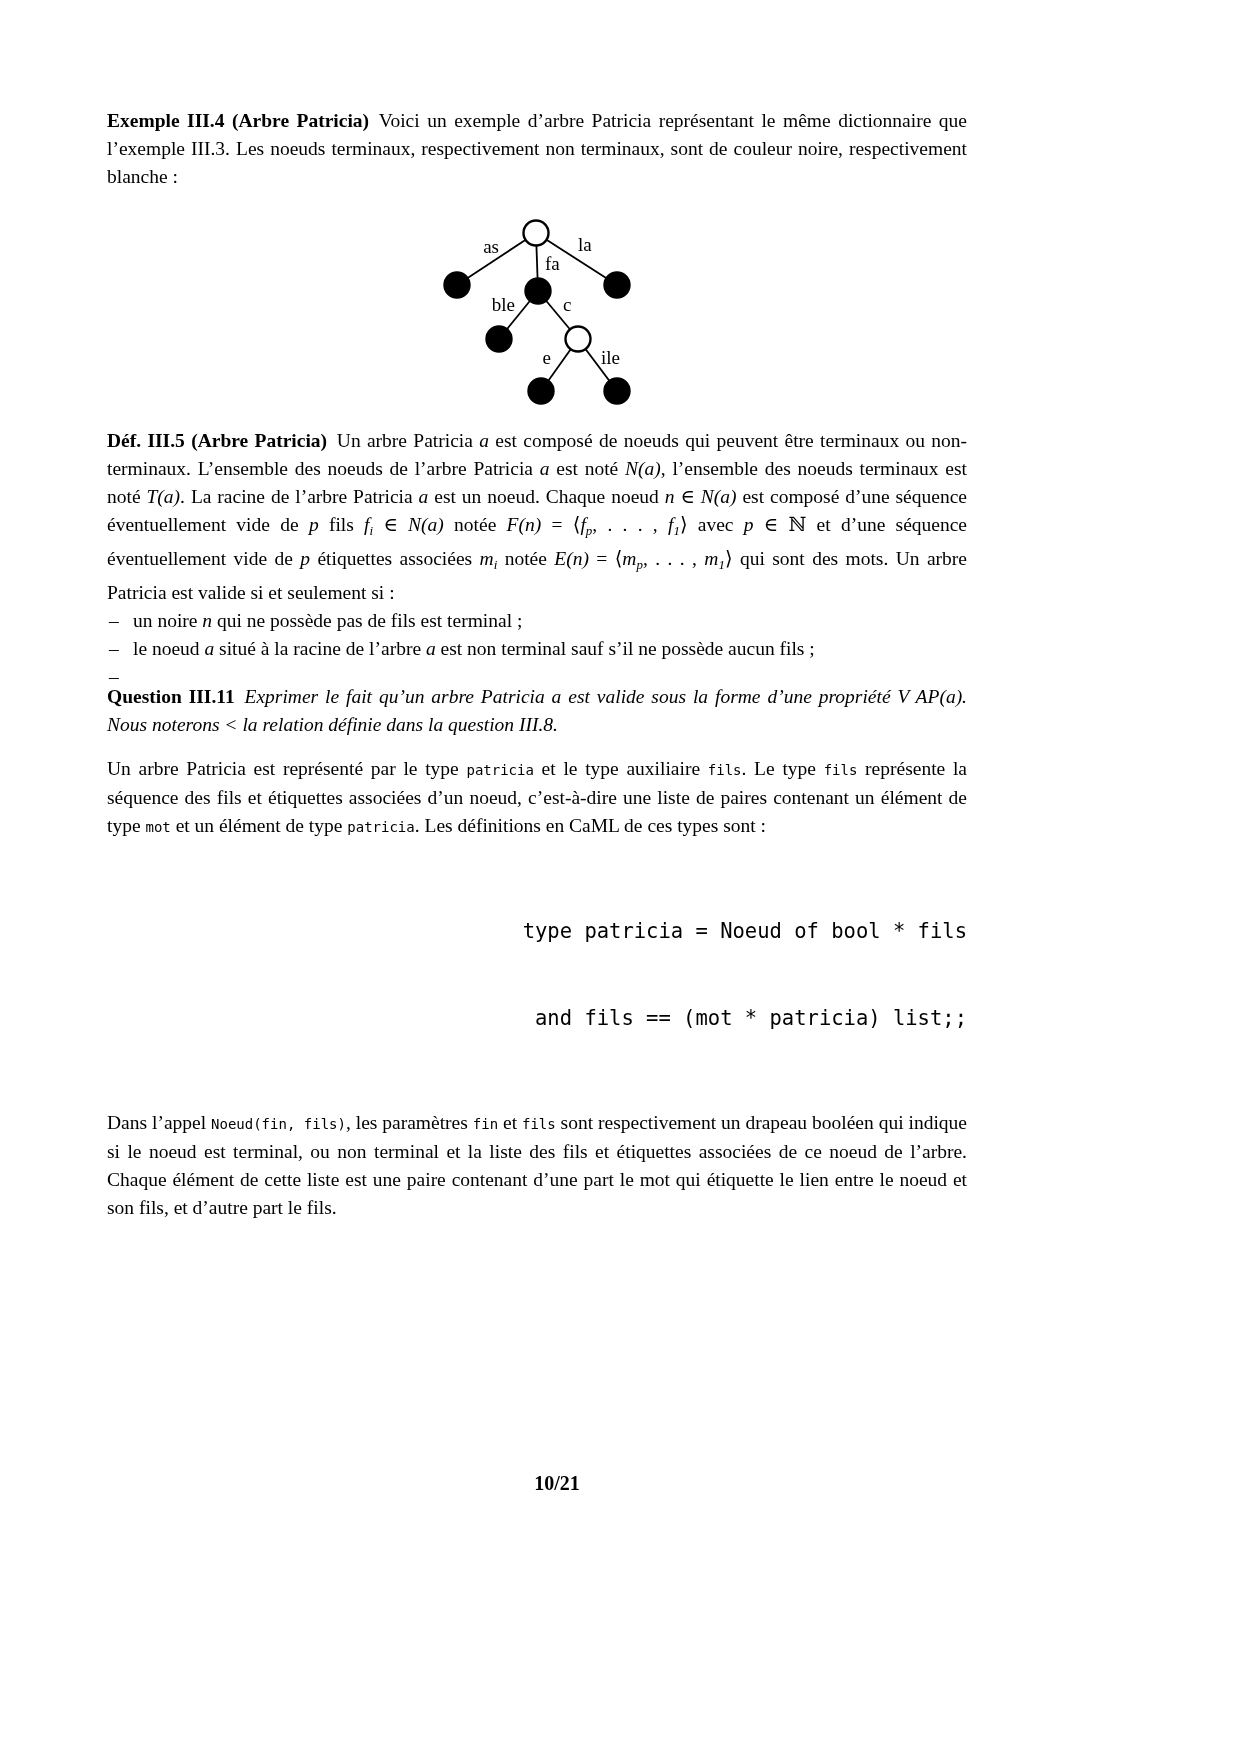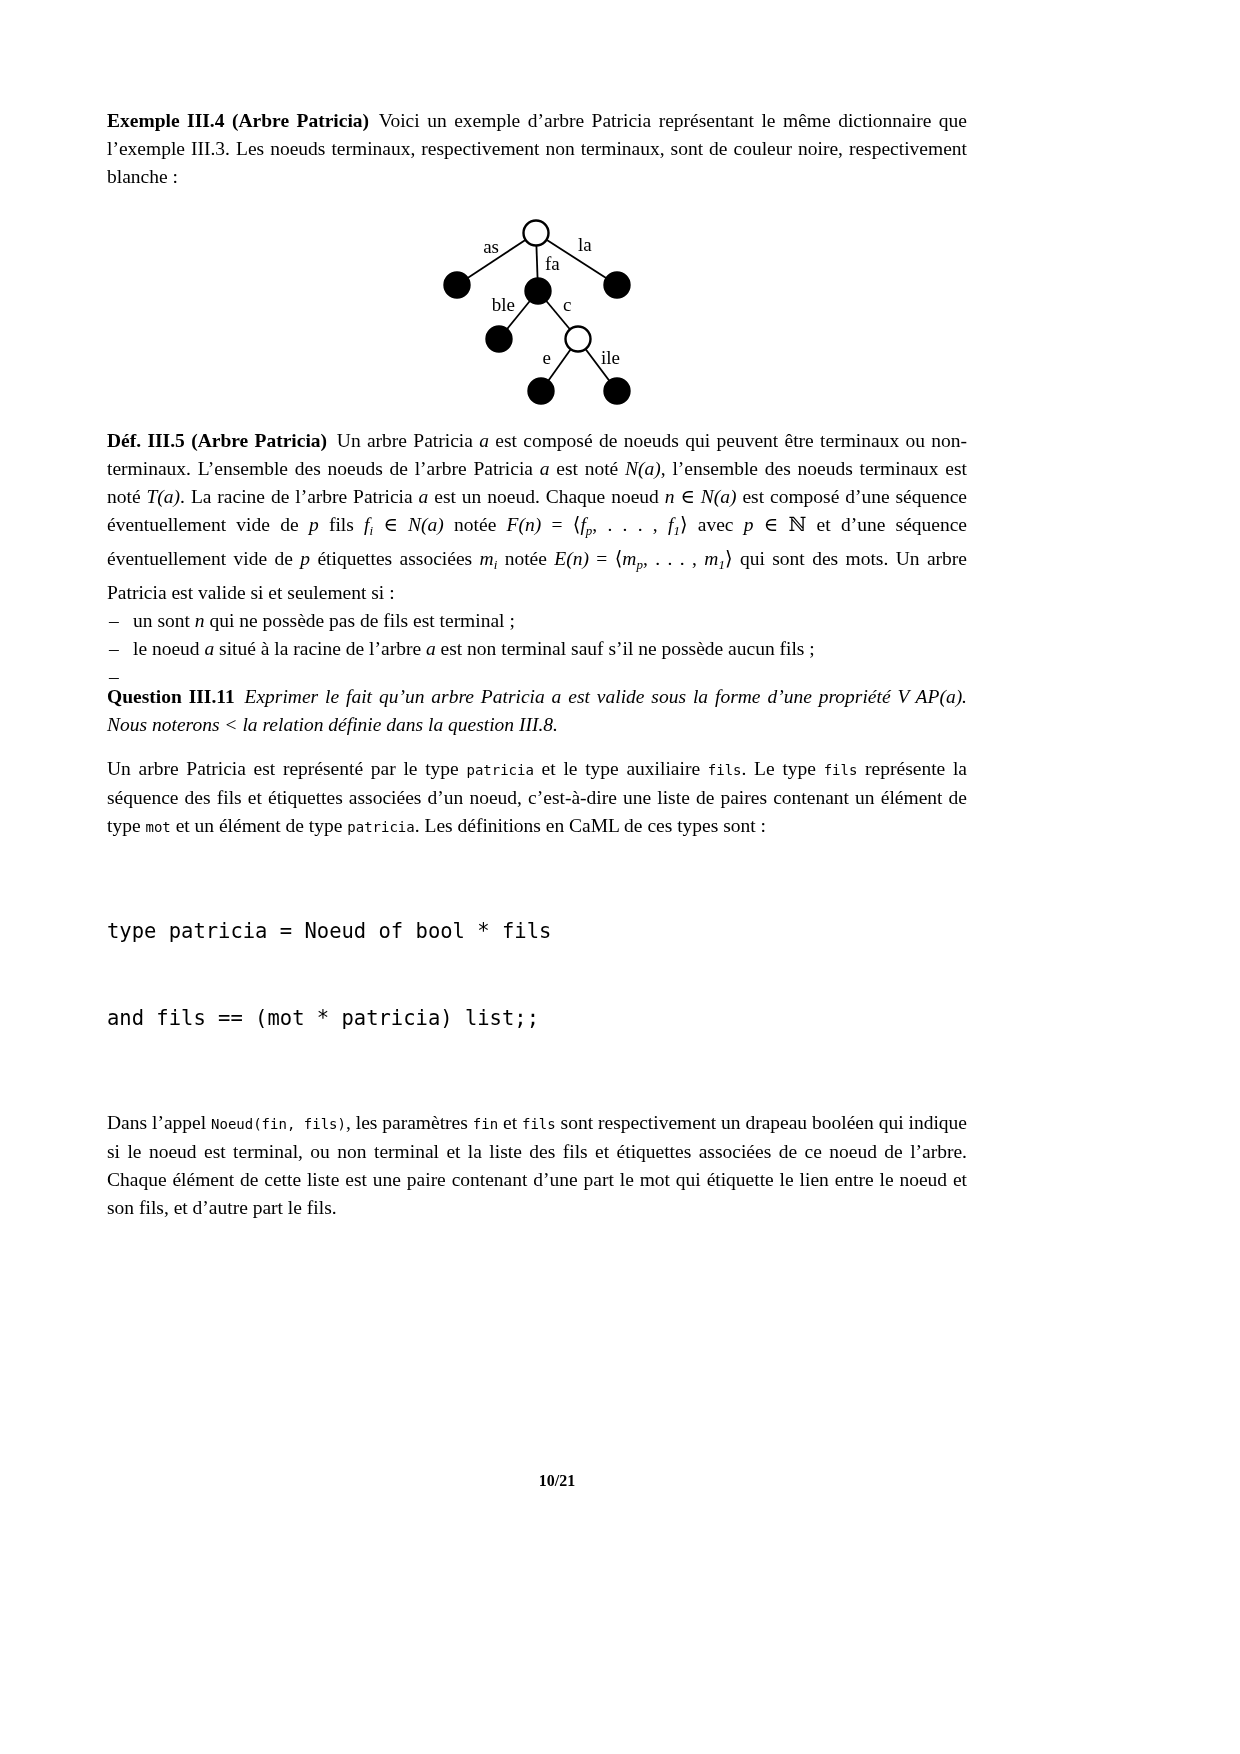--- a/index.html
+++ b/index.html
@@ -44,31 +44,32 @@
 
   .question-para { margin-top: 20px; }
   .types-para { margin-top: 16px; }
 
   .code-block {
     margin: 18px 0 0 0;
     font-family: "DejaVu Sans Mono", "Liberation Mono", monospace;
     font-size: 20.5px;
     line-height: 29px;
     white-space: pre;
+    text-align: right;
   }
   .final-para { margin-top: 18px; }
 
   .page-number {
     position: absolute;
     top: 1472px;
     left: 107px;
     width: 900px;
     text-align: center;
     font-weight: 700;
-    font-size: 16px;
+    font-size: 20px;
   }
 </style>
 </head>
 <body>
 
 <div class="page">
 
   <p class="para"><span class="seg-b">Exemple III.4 (Arbre Patricia)</span><span> Voici un exemple d’arbre Patricia représentant le même dictionnaire que l’exemple III.3. Les noeuds terminaux, respectivement non terminaux, sont de couleur noire, respectivement blanche :</span></p>
 
   <figure class="tree-figure">
@@ -102,21 +103,21 @@
         <circle cx="230" cy="178" r="12.5" fill="#000000"></circle>
       </g>
     </svg>
   </figure>
 
   <p class="para"><span class="seg-b">Déf. III.5 (Arbre Patricia)</span><span> Un arbre Patricia </span><span class="seg-i">a</span><span> est composé de noeuds qui peuvent être terminaux ou non-terminaux. L’ensemble des noeuds de l’arbre Patricia </span><span class="seg-i">a</span><span> est noté </span><span class="seg-i">N(a)</span><span>, l’ensemble des noeuds terminaux est noté </span><span class="seg-i">T(a)</span><span>. La racine de l’arbre Patricia </span><span class="seg-i">a</span><span> est un noeud. Chaque noeud </span><span class="seg-i">n</span><span> ∈ </span><span class="seg-i">N(a)</span><span> est composé d’une séquence éventuellement vide de </span><span class="seg-i">p</span><span> fils </span><span class="seg-i">f</span><span class="seg-sub">i</span><span> ∈ </span><span class="seg-i">N(a)</span><span> notée </span><span class="seg-i">F(n)</span><span> = ⟨</span><span class="seg-i">f</span><span class="seg-sub">p</span><span>, . . . , </span><span class="seg-i">f</span><span class="seg-sub">1</span><span>⟩ avec </span><span class="seg-i">p</span><span> ∈ ℕ et d’une séquence éventuellement vide de </span><span class="seg-i">p</span><span> étiquettes associées </span><span class="seg-i">m</span><span class="seg-sub">i</span><span> notée </span><span class="seg-i">E(n)</span><span> = ⟨</span><span class="seg-i">m</span><span class="seg-sub">p</span><span>, . . . , </span><span class="seg-i">m</span><span class="seg-sub">1</span><span>⟩ qui sont des mots. Un arbre Patricia est valide si et seulement si :</span></p>
 
   <ul class="dash-list">
     <li class="dash-item">
       <span class="dash">–</span>
-      <span><span>un sont </span><span class="seg-i">n</span><span> qui ne possède pas de fils est terminal ;</span></span>
+      <span><span>un noire </span><span class="seg-i">n</span><span> qui ne possède pas de fils est terminal ;</span></span>
     </li>
     <li class="dash-item">
       <span class="dash">–</span>
       <span><span>le noeud </span><span class="seg-i">a</span><span> situé à la racine de l’arbre </span><span class="seg-i">a</span><span> est non terminal sauf s’il ne possède aucun fils ;</span></span>
     </li>
     <li class="dash-item">
       <span class="dash">–</span>
     </li>
   </ul>
 

